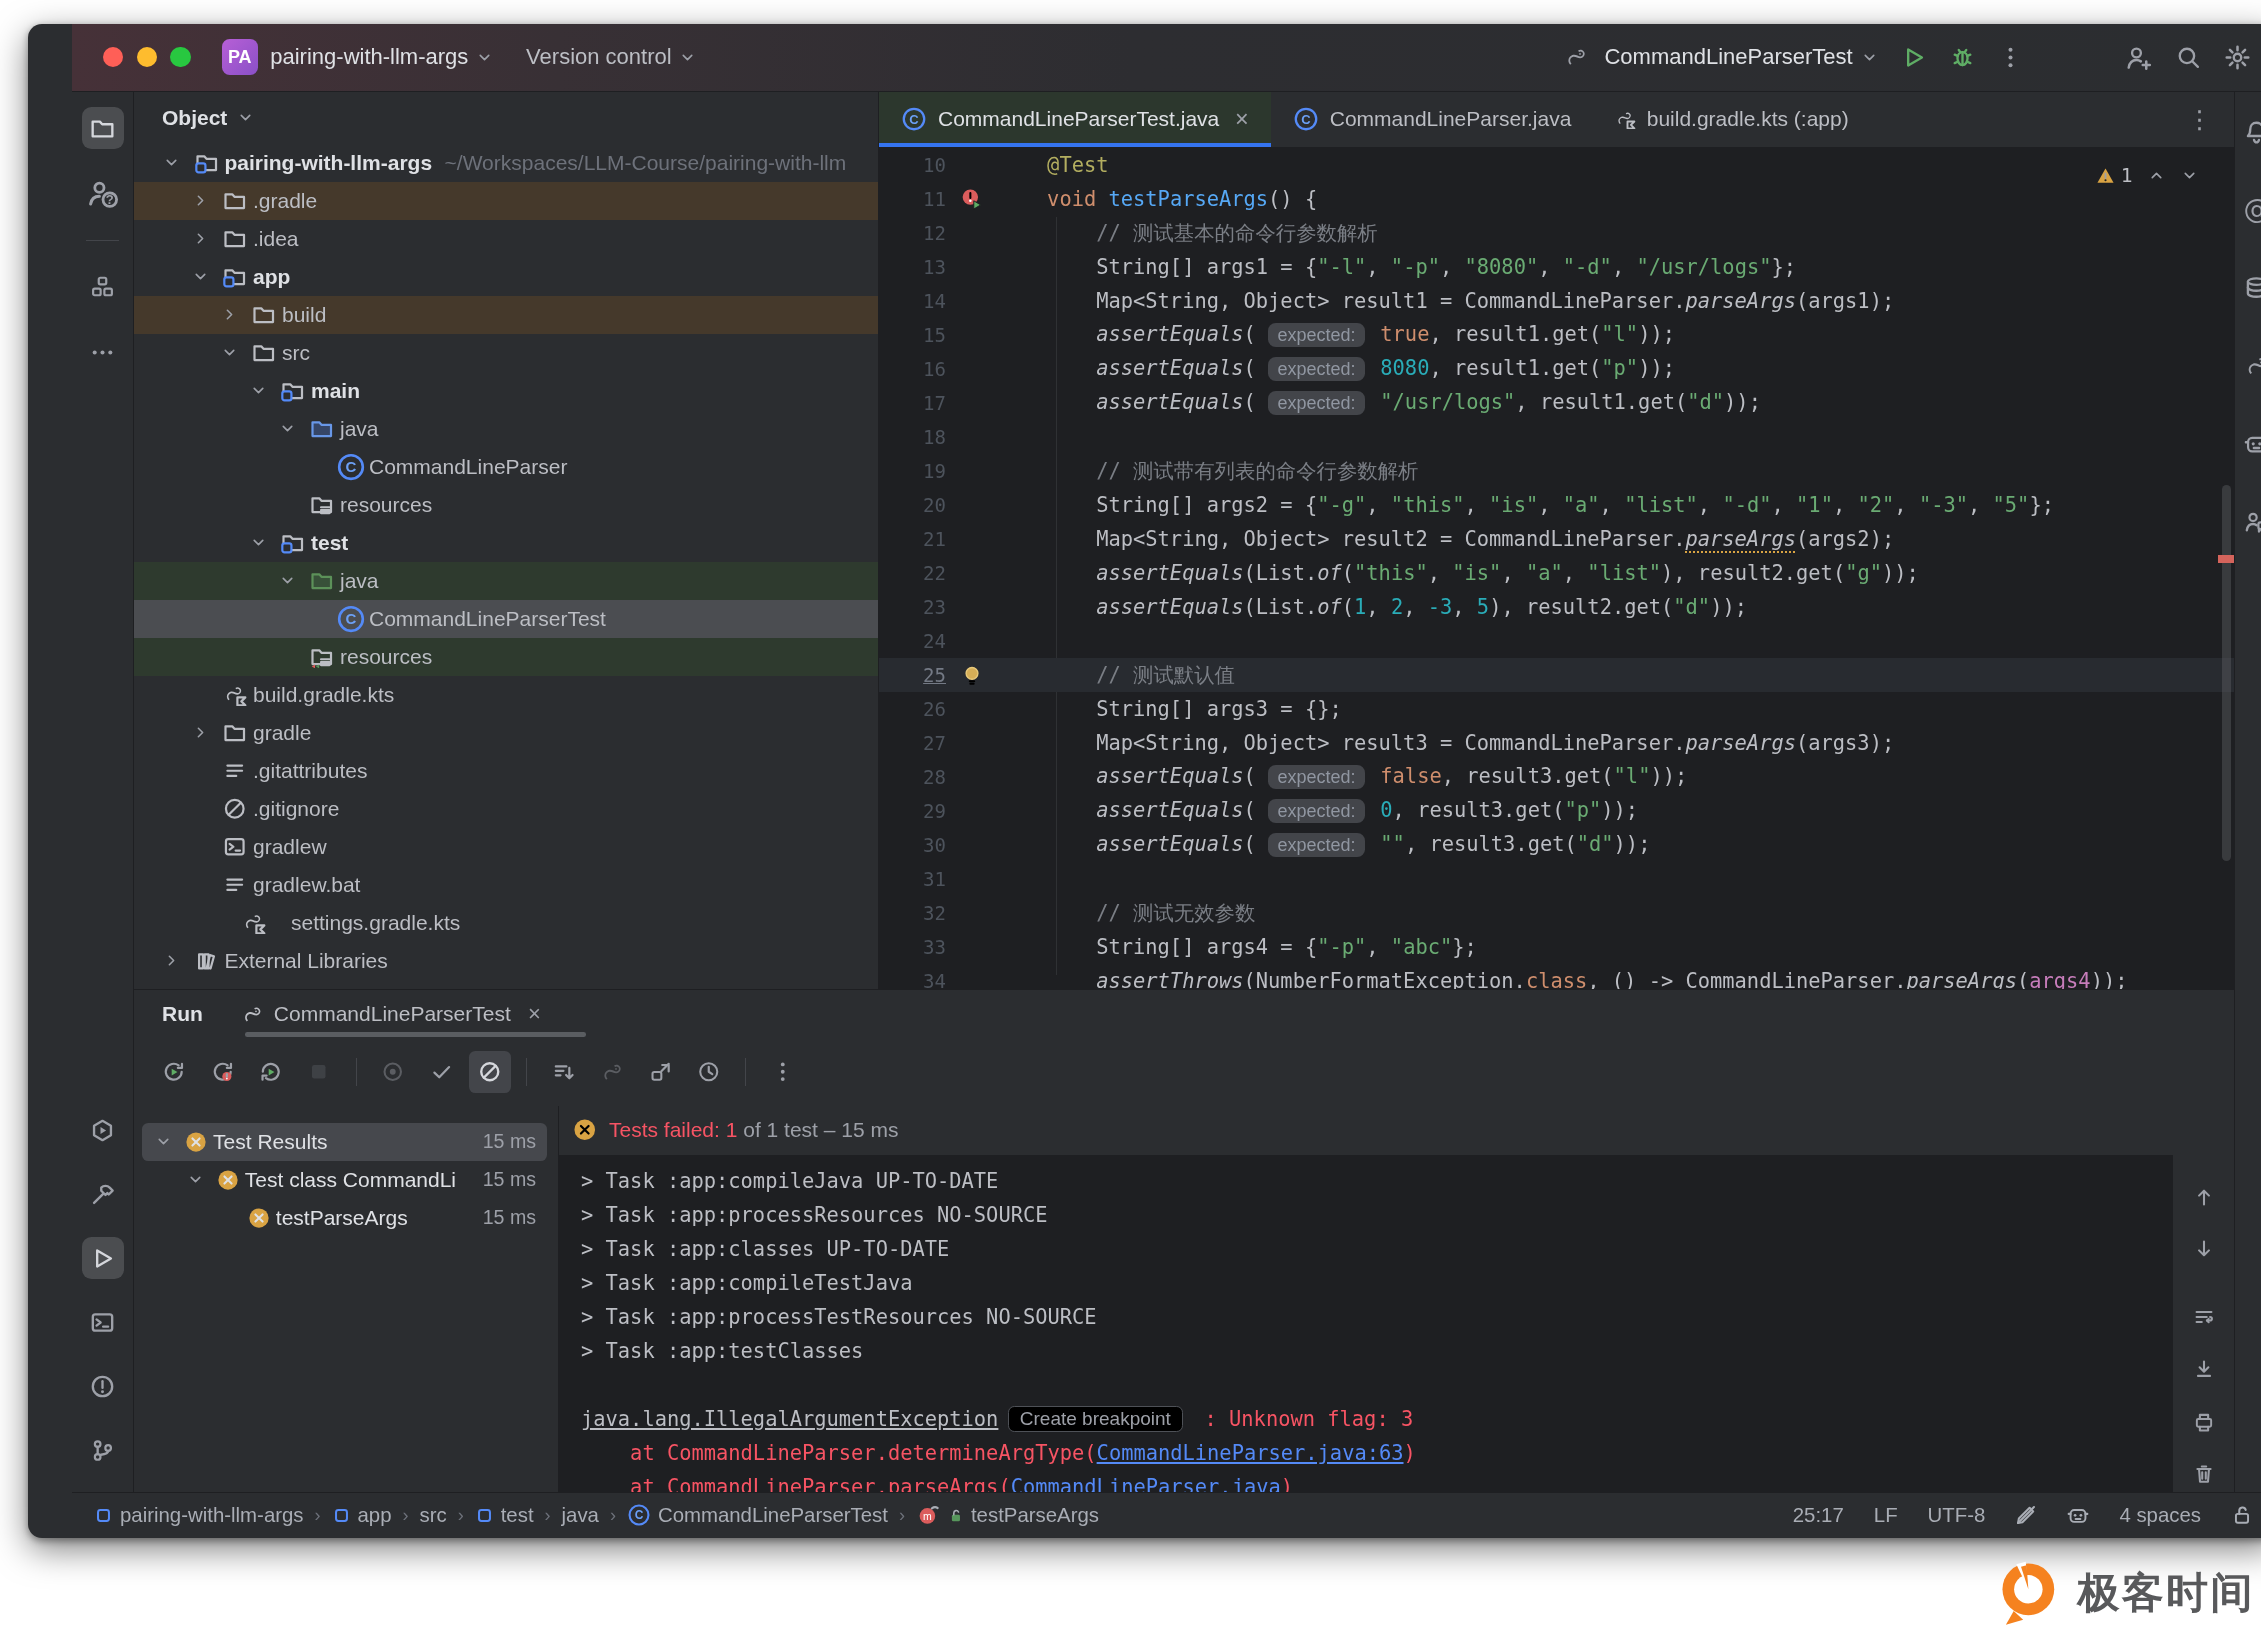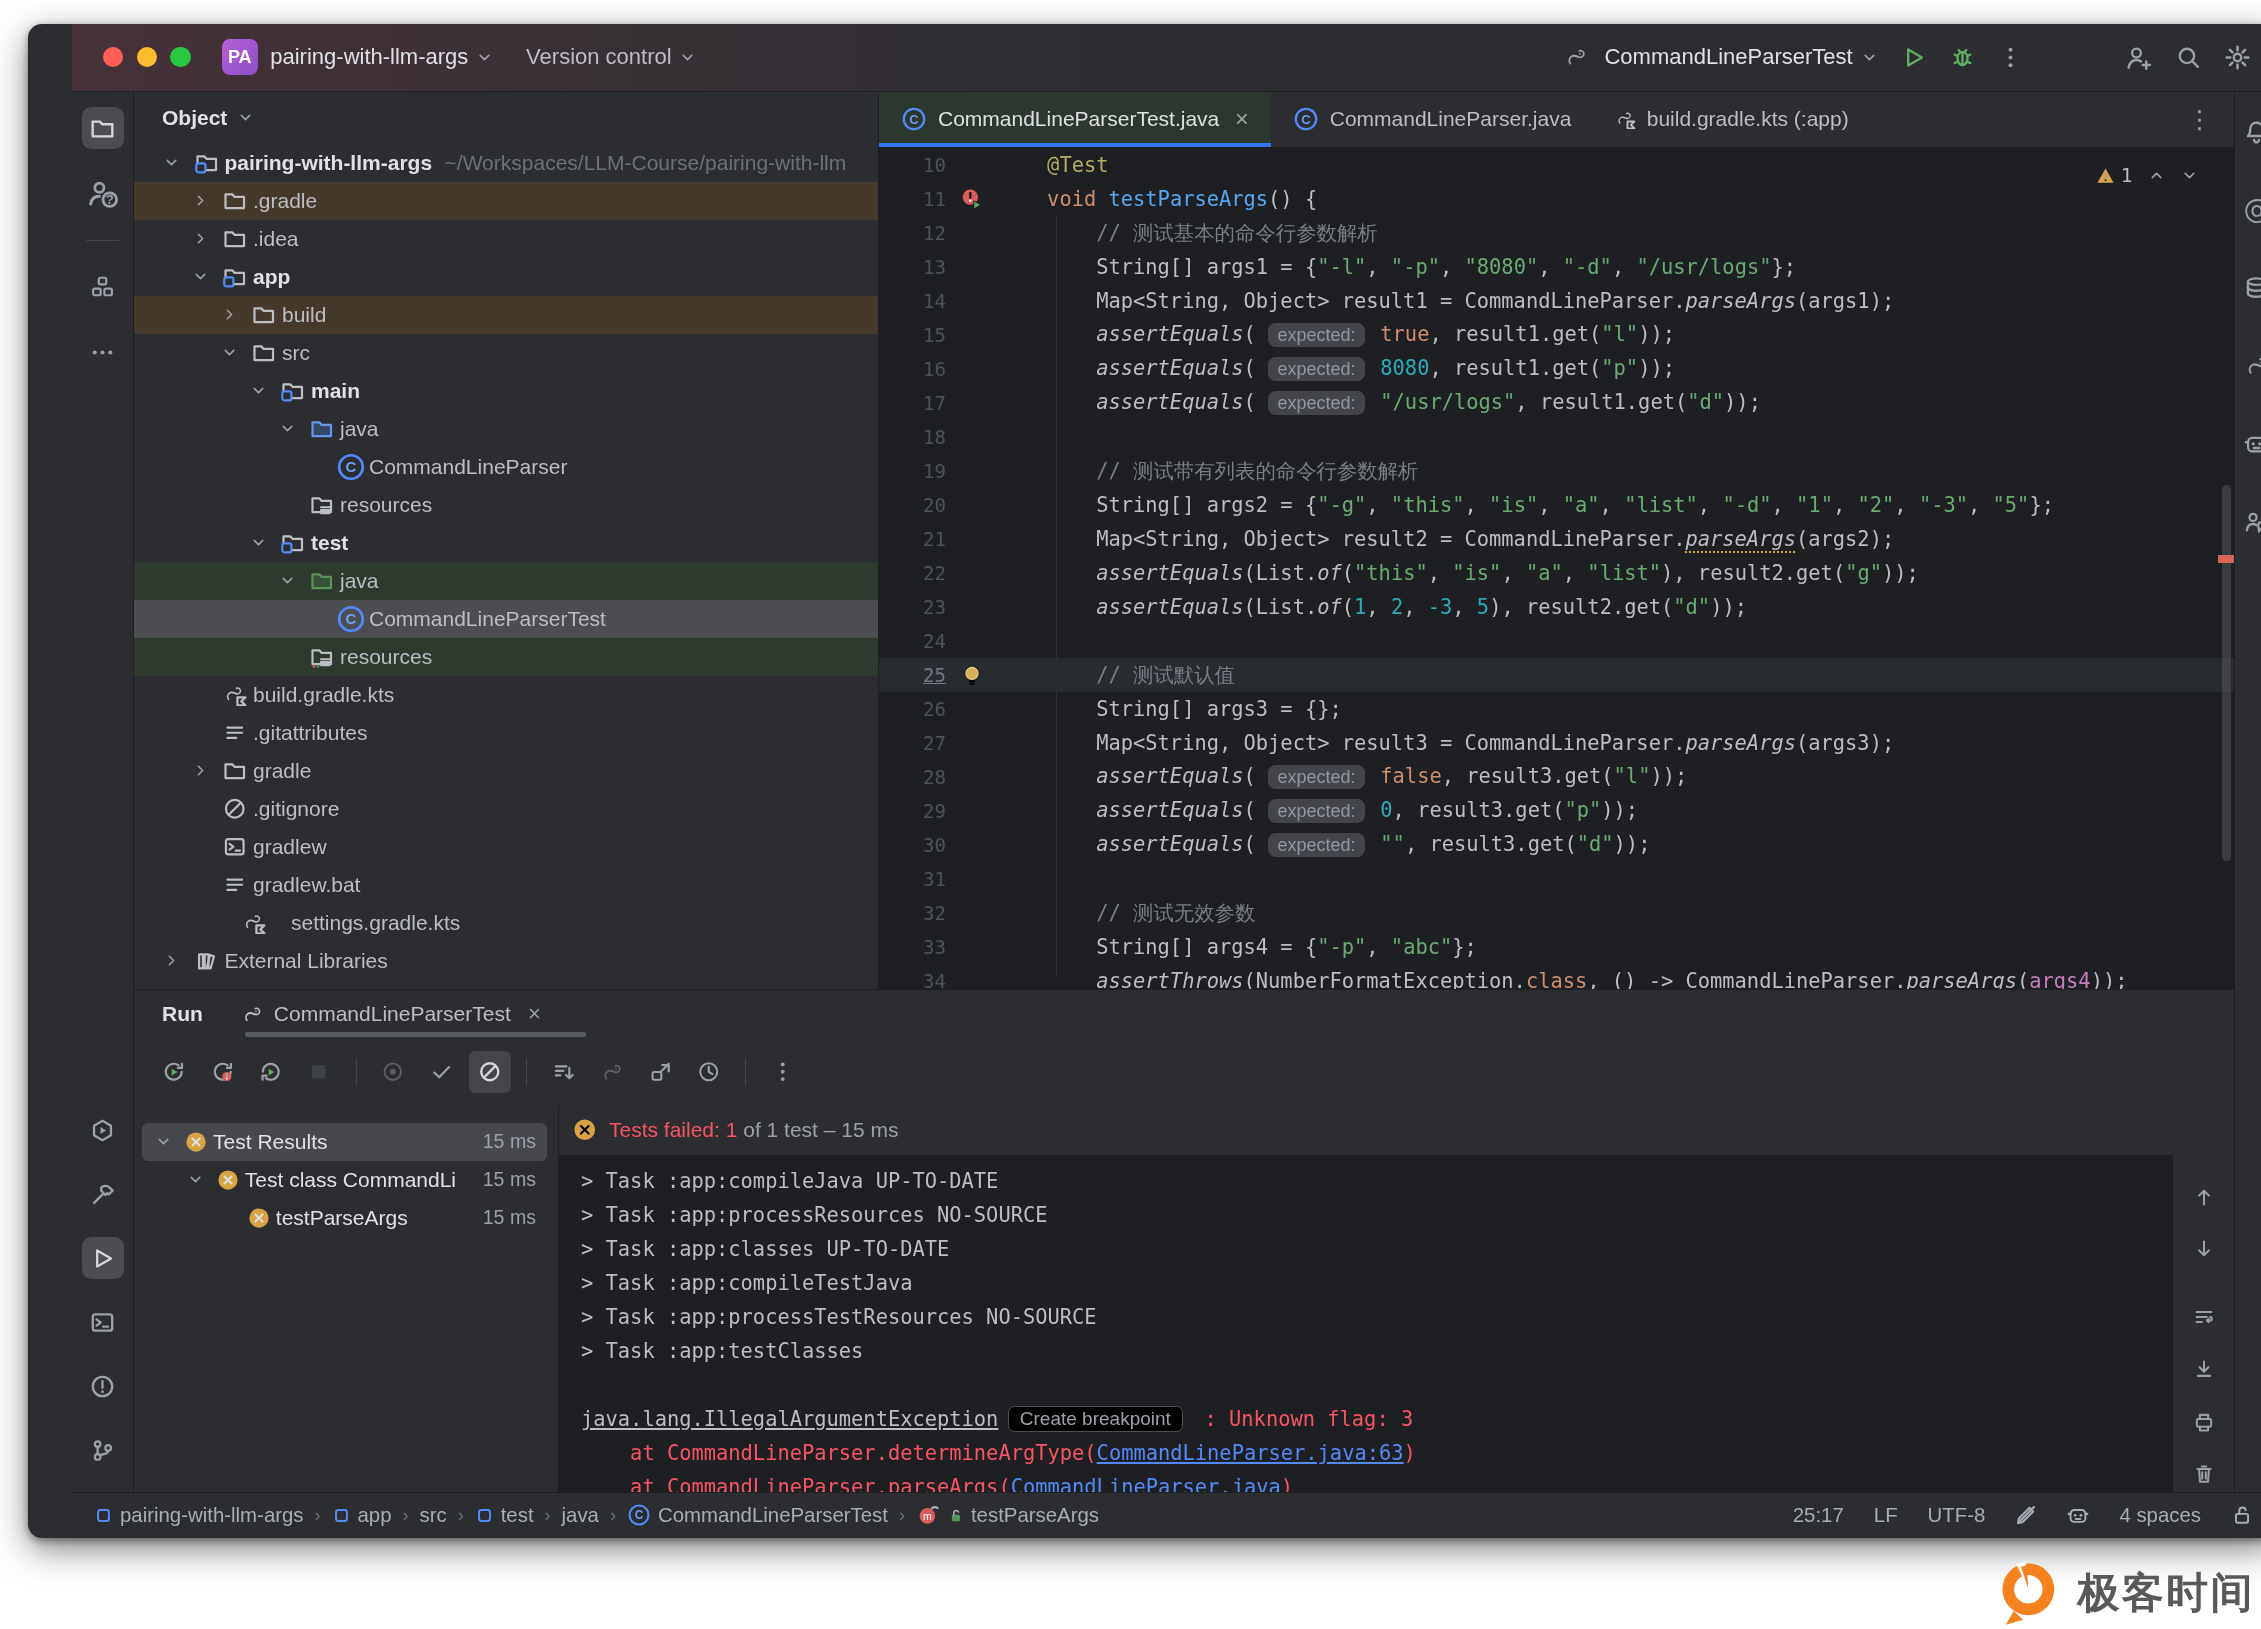--- a/index.html
+++ b/index.html
@@ -554,46 +554,46 @@
                         <g transform="scale(.88)">
                           <path d="M13.2 4.1c-1-1.1-2.6-1.2-3.6-.3l.6 1c.7-.6 1.7-.5 2.3.2.6.7.6 1.7-.1 2.3-1.9 1.6-3.8-1.5-6.7-.5C4 7.4 3 8.9 3 10.5c0 1.1.4 2.1 1.2 2.9l.9-.8c-.6-.6-.9-1.3-.9-2.1 0-1.1.7-2.1 1.7-2.4 2.4-.8 4.4 2.3 7 .2 1.5-1.2 1.6-3.1.3-4.2z" fill="currentColor"></path>
                         </g>
                         <path d="M9.8 9.8h5.4l-2.7 2.7 2.7 2.7H9.8z" fill="none" stroke="currentColor" stroke-width="1.5" stroke-linecap="round" stroke-linejoin="round"></path>
                       </svg>
                     </span>
                   </div>
                   <span class="lbl">build.gradle.kts</span>
                 </div>
                 <div class="tree-row" style="padding-left: 49px;">
+                  <div class="chev">
+                    <span class="ic i22">
+                      <svg viewBox="0 0 16 16">
+                        <path d="M6 4l4 4-4 4" fill="none" stroke="currentColor" stroke-width="1.5" stroke-linecap="round" stroke-linejoin="round"></path>
+                      </svg>
+                    </span>
+                  </div>
+                  <div class="ticon">
+                    <span class="ic i30">
+                      <svg viewBox="0 0 16 16">
+                        <path d="M1.7 13V3.6h4.6l1.5 1.7h6.5V13z" fill="none" stroke="currentColor" stroke-width="1.5" stroke-linecap="round" stroke-linejoin="round"></path>
+                      </svg>
+                    </span>
+                  </div>
+                  <span class="lbl">gradle</span>
+                </div>
+                <div class="tree-row" style="padding-left: 49px;">
                   <div class="chev"></div>
                   <div class="ticon">
                     <span class="ic i30">
                       <svg viewBox="0 0 16 16">
                         <path d="M3 4.5h10M3 8h10M3 11.5h6" fill="none" stroke="currentColor" stroke-width="1.5" stroke-linecap="round" stroke-linejoin="round"></path>
                       </svg>
                     </span>
                   </div>
                   <span class="lbl">.gitattributes</span>
-                </div>
-                <div class="tree-row" style="padding-left: 49px;">
-                  <div class="chev">
-                    <span class="ic i22">
-                      <svg viewBox="0 0 16 16">
-                        <path d="M6 4l4 4-4 4" fill="none" stroke="currentColor" stroke-width="1.5" stroke-linecap="round" stroke-linejoin="round"></path>
-                      </svg>
-                    </span>
-                  </div>
-                  <div class="ticon">
-                    <span class="ic i30">
-                      <svg viewBox="0 0 16 16">
-                        <path d="M1.7 13V3.6h4.6l1.5 1.7h6.5V13z" fill="none" stroke="currentColor" stroke-width="1.5" stroke-linecap="round" stroke-linejoin="round"></path>
-                      </svg>
-                    </span>
-                  </div>
-                  <span class="lbl">gradle</span>
                 </div>
                 <div class="tree-row" style="padding-left: 49px;">
                   <div class="chev"></div>
                   <div class="ticon">
                     <span class="ic i30">
                       <svg viewBox="0 0 16 16">
                         <circle cx="8" cy="8" r="6" fill="none" stroke="currentColor" stroke-width="1.5"></circle>
                         <path d="M3.9 12.1L12.1 3.9" fill="none" stroke="currentColor" stroke-width="1.5" stroke-linecap="round" stroke-linejoin="round"></path>
                       </svg>
                     </span>

